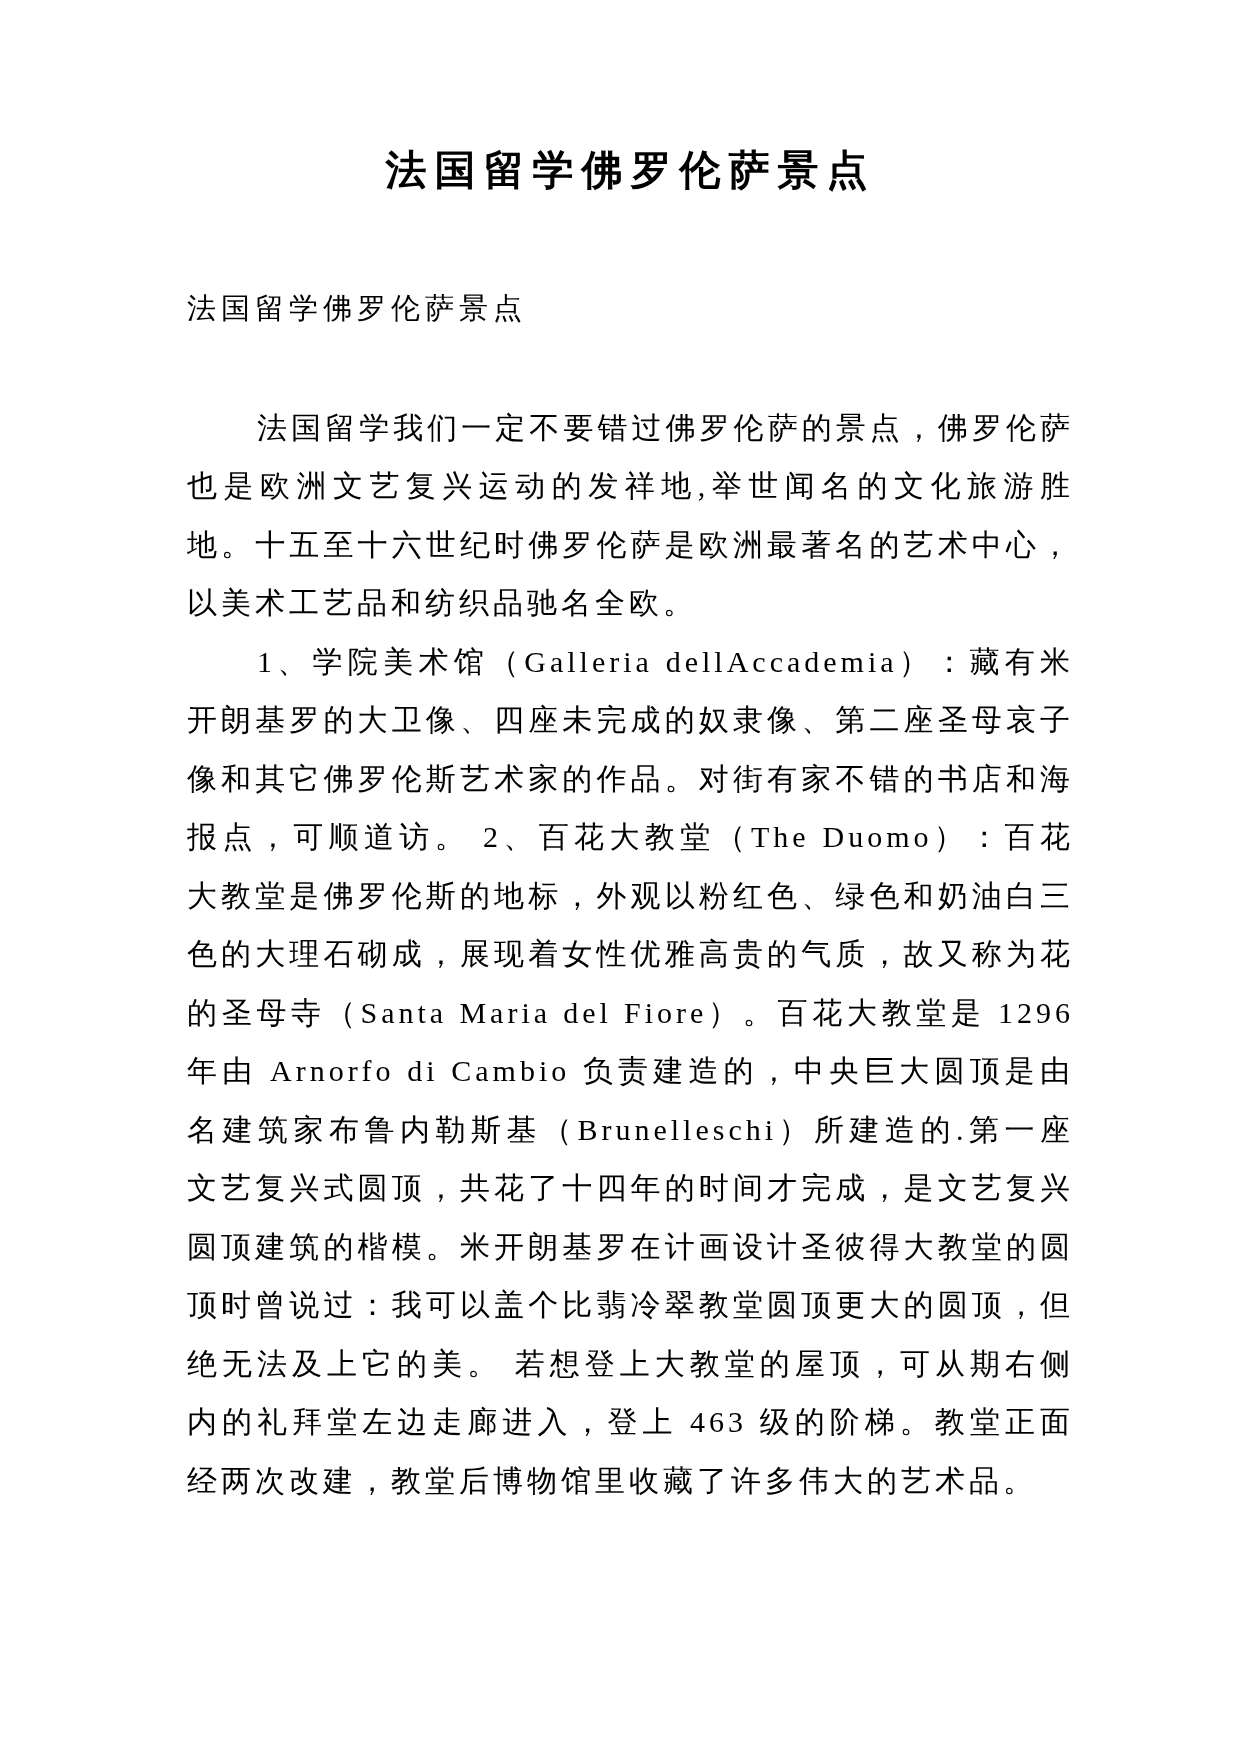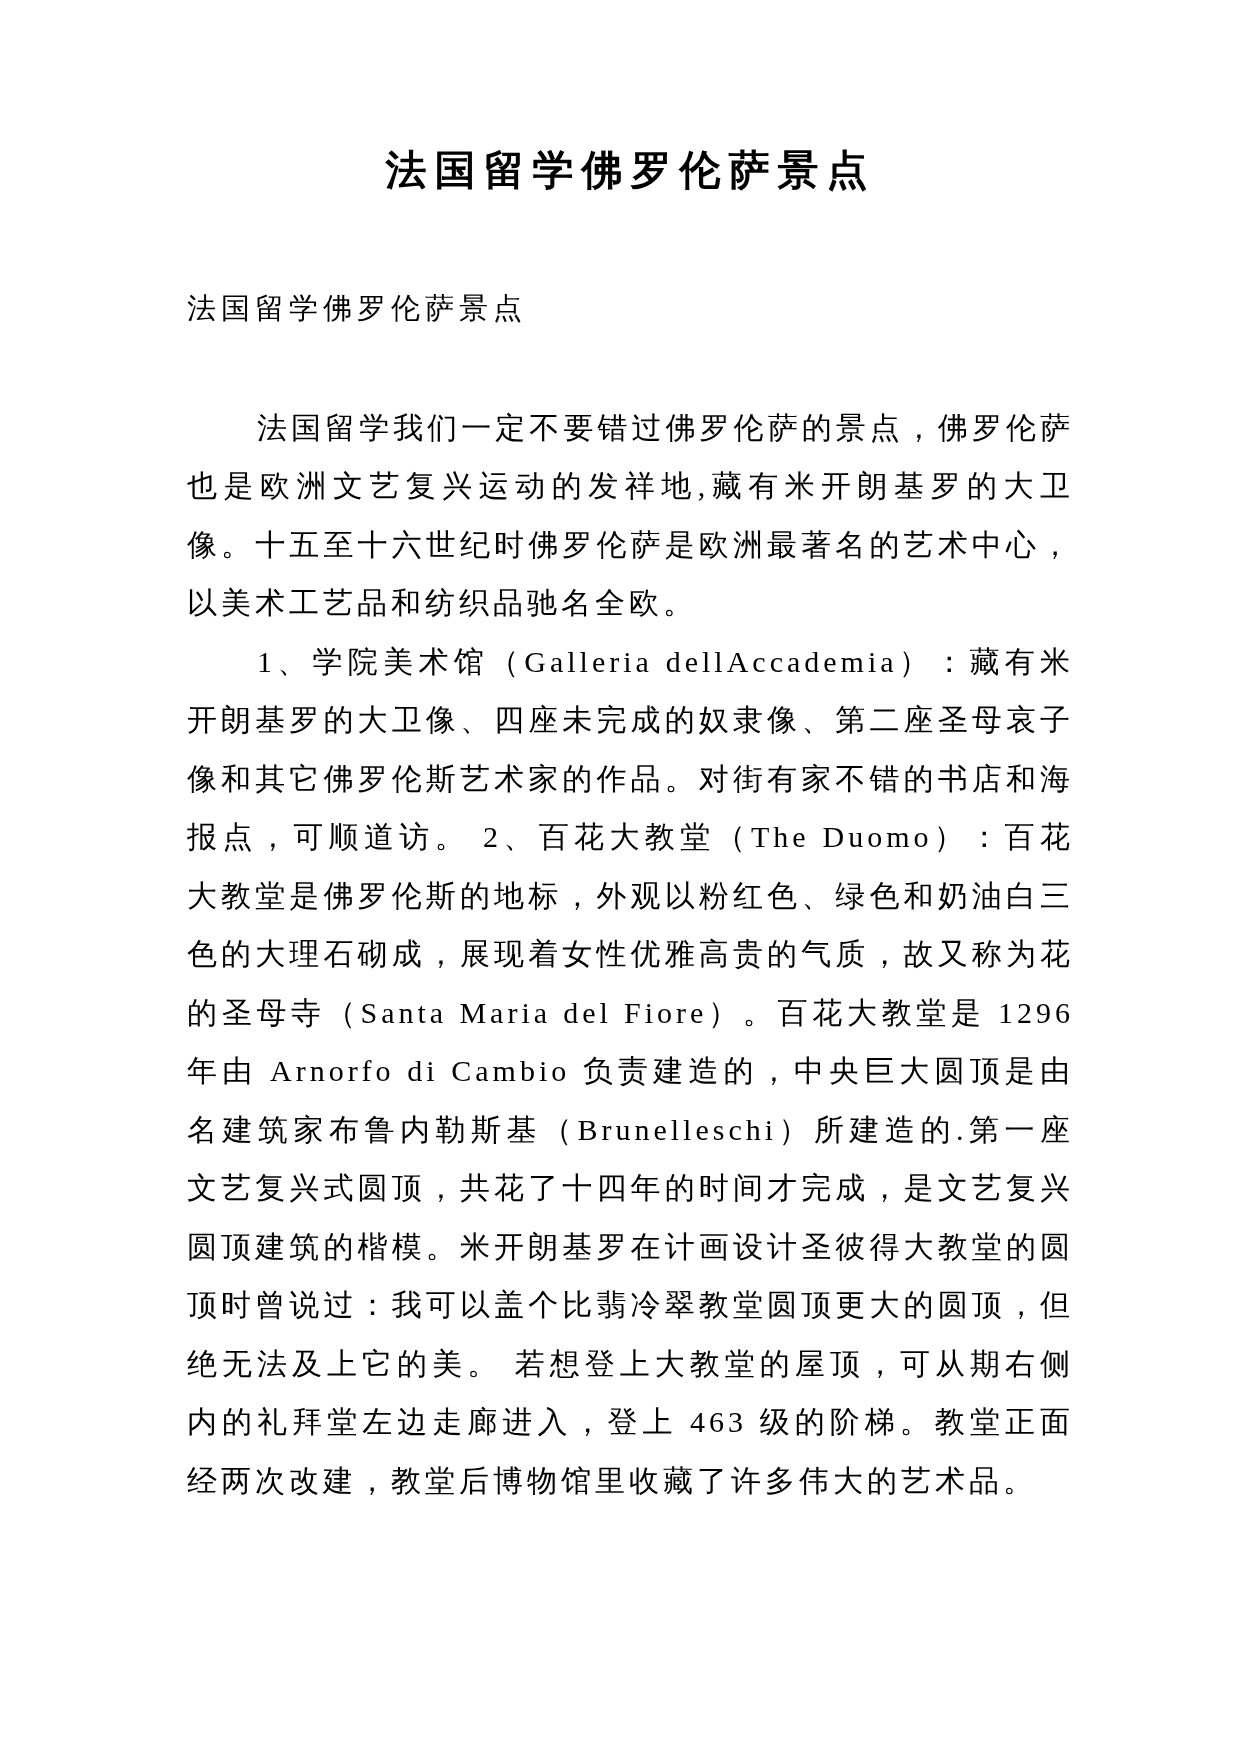--- a/index.html
+++ b/index.html
@@ -56,16 +56,16 @@
 </style>
 </head>
 <body>
 
 <div class="page">
   <h1 class="doc-title">法国留学佛罗伦萨景点</h1>
 
   <p class="doc-subtitle">法国留学佛罗伦萨景点</p>
 
   <div class="doc-body">
-    <p class="para">法国留学我们一定不要错过佛罗伦萨的景点，佛罗伦萨也是欧洲文艺复兴运动的发祥地,藏有米开朗基罗的大卫像。十五至十六世纪时佛罗伦萨是欧洲最著名的艺术中心，以美术工艺品和纺织品驰名全欧。</p>
+    <p class="para">法国留学我们一定不要错过佛罗伦萨的景点，佛罗伦萨也是欧洲文艺复兴运动的发祥地,举世闻名的文化旅游胜地。十五至十六世纪时佛罗伦萨是欧洲最著名的艺术中心，以美术工艺品和纺织品驰名全欧。</p>
     <p class="para">1、学院美术馆（Galleria dellAccademia）：藏有米开朗基罗的大卫像、四座未完成的奴隶像、第二座圣母哀子像和其它佛罗伦斯艺术家的作品。对街有家不错的书店和海报点，可顺道访。 2、百花大教堂（The Duomo）：百花大教堂是佛罗伦斯的地标，外观以粉红色、绿色和奶油白三色的大理石砌成，展现着女性优雅高贵的气质，故又称为花的圣母寺（Santa Maria del Fiore）。百花大教堂是 1296 年由 Arnorfo di Cambio 负责建造的，中央巨大圆顶是由名建筑家布鲁内勒斯基（Brunelleschi）所建造的.第一座文艺复兴式圆顶，共花了十四年的时间才完成，是文艺复兴圆顶建筑的楷模。米开朗基罗在计画设计圣彼得大教堂的圆顶时曾说过：我可以盖个比翡冷翠教堂圆顶更大的圆顶，但绝无法及上它的美。 若想登上大教堂的屋顶，可从期右侧内的礼拜堂左边走廊进入，登上 463 级的阶梯。教堂正面经两次改建，教堂后博物馆里收藏了许多伟大的艺术品。</p>
   </div>
 </div>
 
 </body></html>

